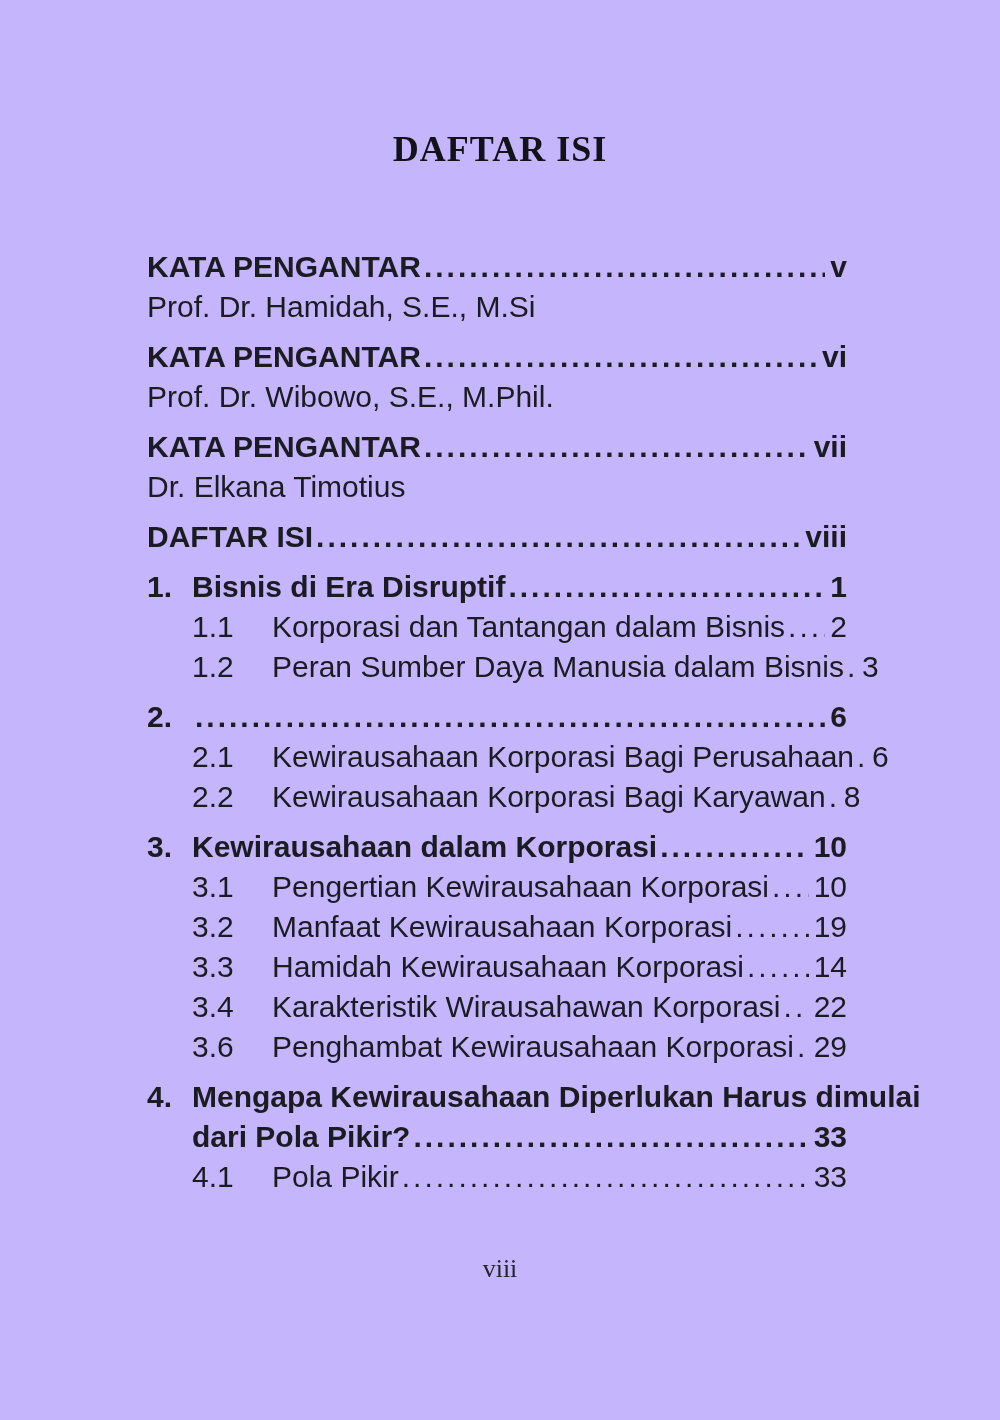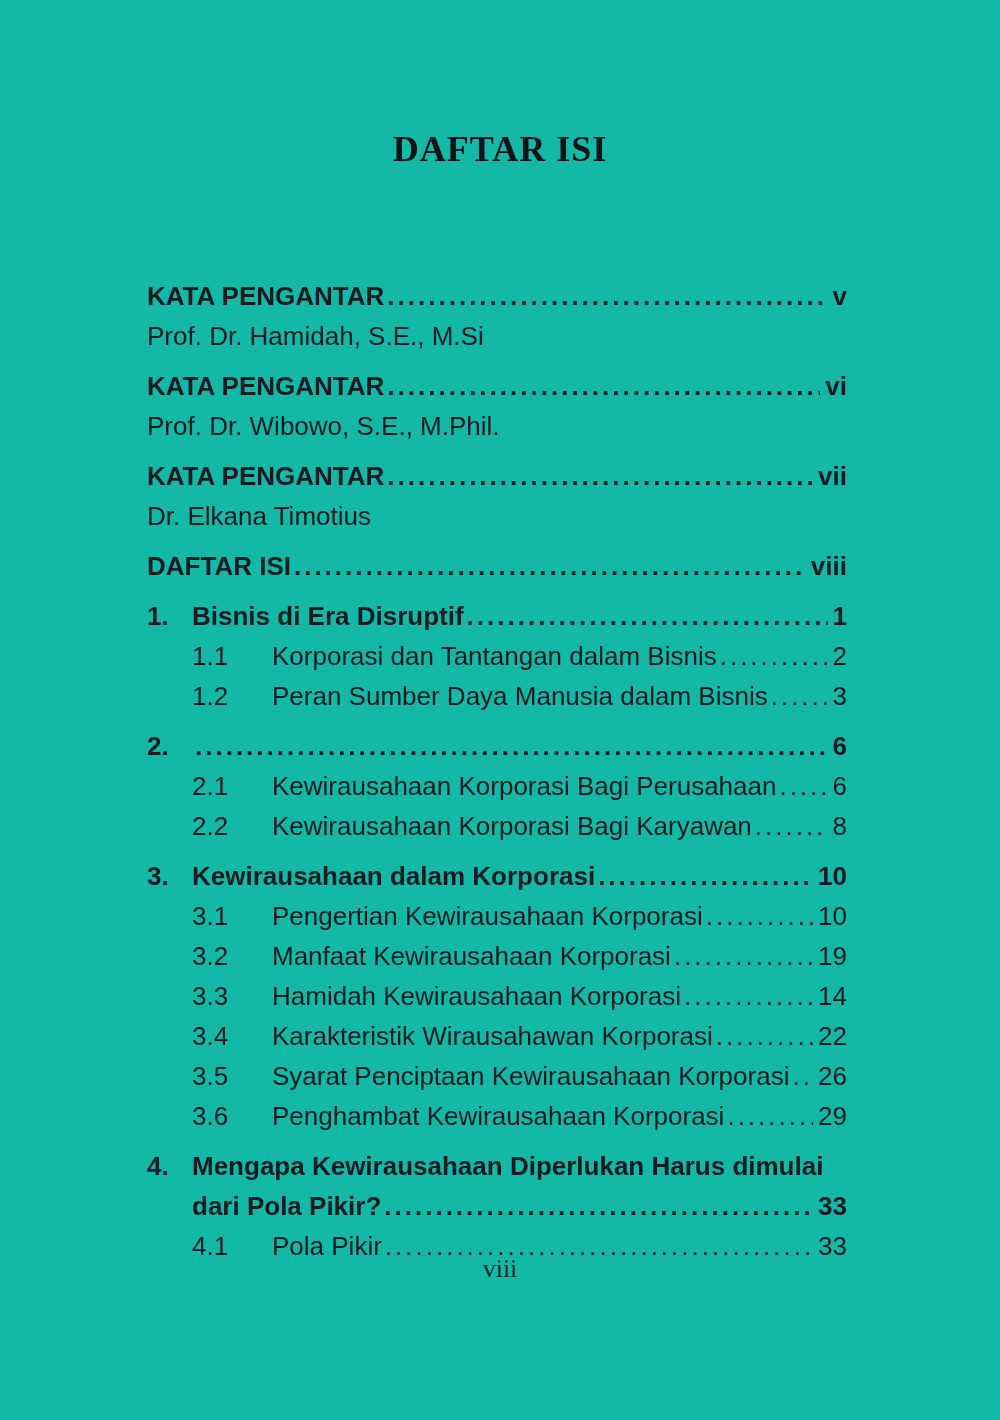--- a/index.html
+++ b/index.html
@@ -1,54 +1,54 @@
 <!DOCTYPE html>
 <html><head>
 <meta charset="utf-8">
 <style>
   * { margin: 0; padding: 0; box-sizing: border-box; }
   html, body { background: #ffffff; }
   .page {
     position: relative;
     width: 1000px;
     height: 1420px;
-    background: #14b8a6;
+    background: #c4b5fd;
     font-family: "Liberation Sans", sans-serif;
     color: #1b1b22;
     overflow: hidden;
   }
   .doc-title {
     position: absolute;
     top: 128px;
     left: 0;
     width: 100%;
     text-align: center;
     font-family: "Liberation Serif", serif;
     font-weight: bold;
     font-size: 36px;
     letter-spacing: 1px;
     color: #121218;
   }
   .toc {
     position: absolute;
     left: 147px;
-    top: 276px;
+    top: 247px;
     width: 700px;
-    font-size: 26px;
+    font-size: 30px;
   }
   .group + .group { margin-top: 10px; }
   .row {
     display: flex;
     align-items: baseline;
     line-height: 40px;
     white-space: nowrap;
   }
   .bold { font-weight: bold; }
   .num0 { flex: 0 0 45px; }
-  .sub  { padding-left: 45px; justify-content: center; }
+  .sub  { padding-left: 45px; }
   .num1 { flex: 0 0 80px; }
   .label { flex: 0 0 auto; }
   .dots {
     flex: 1 1 auto;
     overflow: hidden;
     white-space: nowrap;
     min-width: 10px;
     margin-left: 3px;
   }
   .dots::after {
@@ -183,26 +183,20 @@
         <span class="dots"></span>
         <span class="pageno">14</span>
       </div>
       <div class="row sub">
         <span class="num1">3.4</span>
         <span class="label">Karakteristik Wirausahawan Korporasi</span>
         <span class="dots"></span>
         <span class="pageno">22</span>
       </div>
       <div class="row sub">
-        <span class="num1">3.5</span>
-        <span class="label">Syarat Penciptaan Kewirausahaan Korporasi</span>
-        <span class="dots"></span>
-        <span class="pageno">26</span>
-      </div>
-      <div class="row sub">
         <span class="num1">3.6</span>
         <span class="label">Penghambat Kewirausahaan Korporasi</span>
         <span class="dots"></span>
         <span class="pageno">29</span>
       </div>
     </section>
 
     <section class="group">
       <div class="row bold">
         <span class="num0">4.</span>

